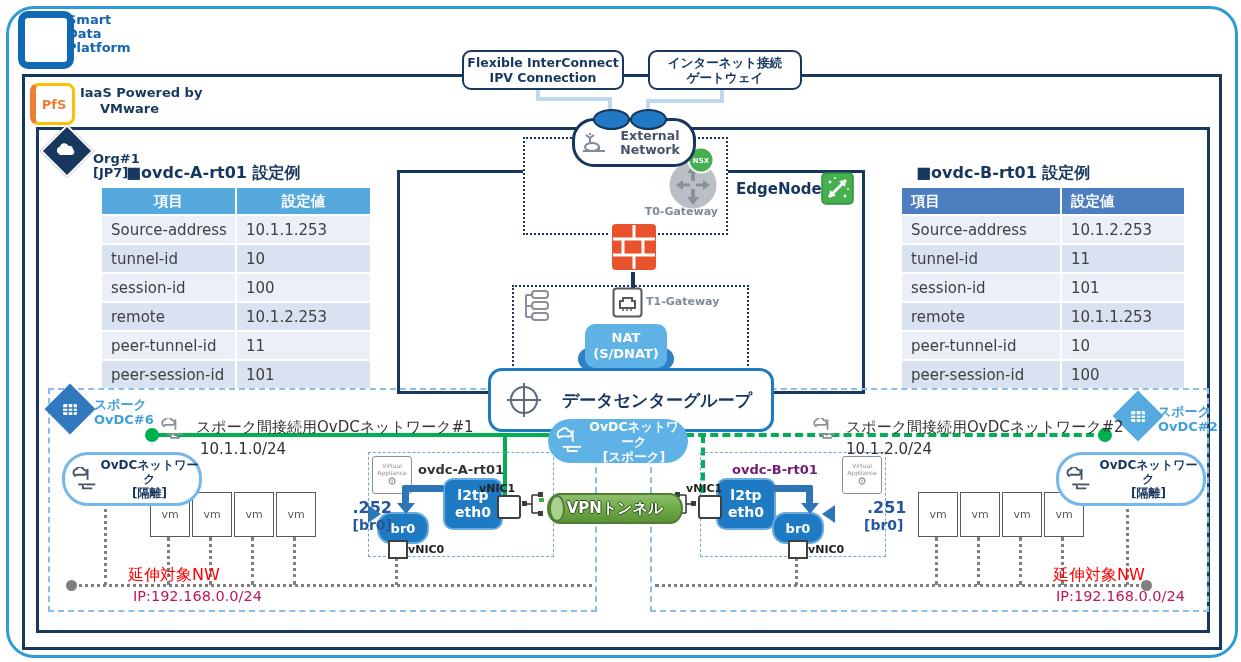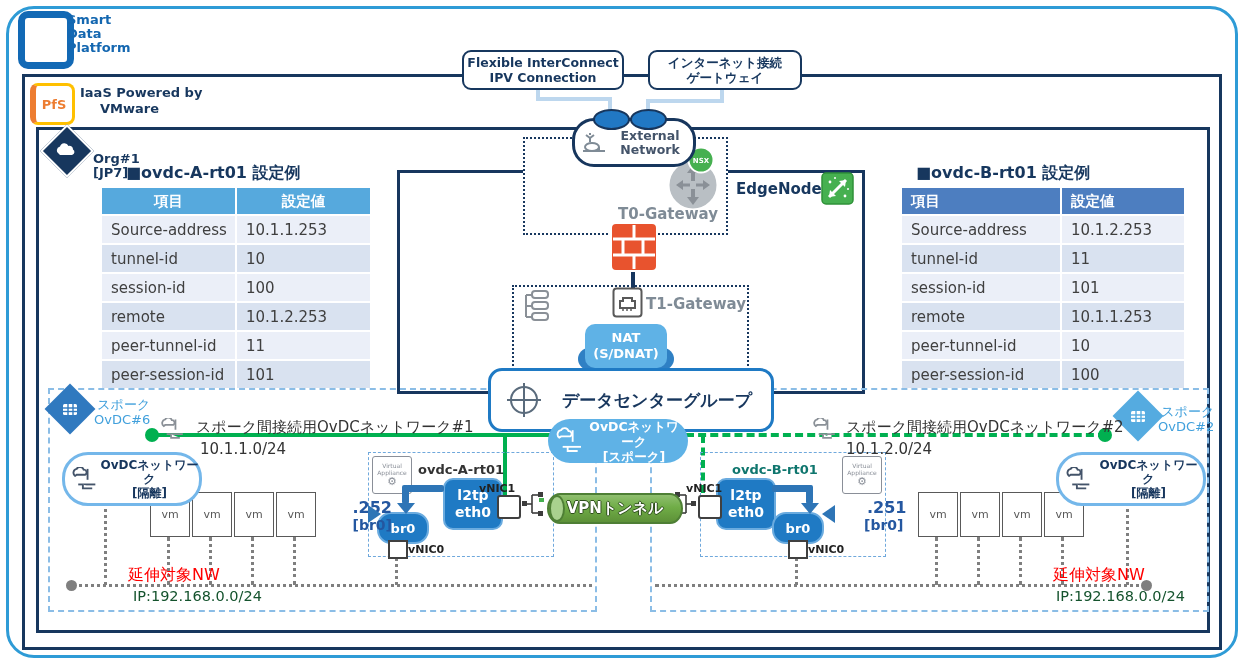--- a/index.html
+++ b/index.html
@@ -18,39 +18,39 @@
   table.cfg th{color:#fff;font-size:14.5px;font-weight:bold;height:24px;}
   table.cfg td{font-size:15px;color:#3f3f3f;height:25px;padding-left:9px;}
   table.cfg tr:nth-child(odd) td{background:#d9e2f0;}
   table.cfg tr:nth-child(even) td{background:#ebeff8;}
   .tblA th{background:#56a9dd;text-align:center;}
   .tblB th{background:#4d7ec0;text-align:left;padding-left:9px;}
   
   .topbox{background:#fff;border:2.5px solid #17375e;border-radius:9px;z-index:5;font-size:12.5px;font-weight:bold;line-height:15px;}
   .lightline{background:#bdd7ee;z-index:2;}
   .dottedbox{border:2.5px dotted #17375e;z-index:2;}
-  .graylabel{color:#7f8b96;font-weight:bold;font-size:15px;z-index:3;}
+  .graylabel{color:#7f8b96;font-weight:bold;font-size:11px;z-index:3;}
   .bluebadge{background:#5fb2e6;color:#fff;font-weight:bold;z-index:6;}
   .blubox{background:#1f7ac4;border:2px solid #6aabdf;border-radius:10px;color:#fff;font-weight:bold;z-index:4;}
   .dashrect{border:2px dashed #8bbde6;z-index:1;}
   .appbox{border:1.5px dashed #6fa8dc;z-index:2;}
   .gdotv{border-left:3px dotted #7f7f7f;z-index:1;}
   .gdoth{border-top:3px dotted #7f7f7f;z-index:1;}
   .vmbox{background:#fff;border:1.5px solid #595959;color:#595959;font-size:11px;z-index:2;}
   .diamond{transform:rotate(45deg);z-index:3;}
-  .spklabel{color:#41a0dc;font-weight:normal;font-size:13px;line-height:15px;z-index:3;text-align:right;}
+  .spklabel{color:#41a0dc;font-weight:bold;font-size:13px;line-height:15px;z-index:3;}
   .ovalnet{background:#fff;border:3px solid #74b7ea;border-radius:26px;z-index:3;display:flex;align-items:center;}
   .ovaltext{font-size:12px;font-weight:bold;color:#17365d;line-height:14px;text-align:center;flex:1;}
   .niclbl{font-size:11px;color:#222;z-index:6;font-weight:bold;}
   .addr{color:#2457a0;font-weight:bold;z-index:5;margin-left:26px;}
   .tri{width:0;height:0;z-index:5;}
   .arrowbar{background:#2e75b6;z-index:4;border-radius:2px;}
   .nicmini{background:#fff;border:2px solid #404040;z-index:5;}
   .redlbl{color:#ff0000;font-size:16px;z-index:3;}
-  .rediplbl{color:#14532d;font-size:14.5px;z-index:3;}
+  .rediplbl{color:#be185d;font-size:14.5px;z-index:3;}
 </style>
 </head>
 <body>
 
 <div id="stage">
 
   <div class="abs frame-outer"></div>
   <div class="abs frame-iaas"></div>
   <div class="abs frame-org"></div>
 
@@ -442,21 +442,21 @@
   <div class="abs addr" style="left:322px;top:498px;width:44px;text-align:right;font-size:16px;">.252</div>
   <div class="abs addr" style="left:320px;top:517px;width:46px;text-align:right;font-size:14px;">[br0]</div>
   <div class="abs tri" style="left:368px;top:505px;border-top:9px solid transparent;border-bottom:9px solid transparent;border-left:13px solid #2e75b6;"></div>
 
   <div class="abs appbox" style="left:700px;top:452px;width:184px;height:103px;"></div>
   <div class="abs col" style="left:842px;top:456px;width:38px;height:36px;border:1.5px solid #8a8f98;border-radius:3px;background:#fff;z-index:3;">
     <div style="font-size:6px;color:#8a8f98;line-height:7px;">Virtual</div>
     <div style="font-size:6px;color:#8a8f98;line-height:7px;">Appliance</div>
     <div style="font-size:11px;color:#8a8f98;line-height:12px;">⚙</div>
   </div>
-  <div class="abs b" style="left:732px;top:462px;font-size:13px;color:#0f766e;z-index:3;">ovdc-B-rt01</div>
+  <div class="abs b" style="left:732px;top:462px;font-size:13px;color:#701a75;z-index:3;">ovdc-B-rt01</div>
   <div class="abs blubox col" style="left:716px;top:478px;width:56px;height:48px;font-size:14px;line-height:17px;">
     <div>l2tp</div>
     <div>eth0</div>
   </div>
   <div class="abs niclbl" style="left:686px;top:482px;">vNIC1</div>
   <div class="abs nicmini" style="left:698px;top:495px;width:20px;height:20px;border-radius:3px;"></div>
   <div class="abs blubox ctr" style="left:772px;top:512px;width:48px;height:28px;border-radius:14px;font-size:13px;">
     <span>br0</span>
   </div>
   <div class="abs nicmini" style="left:788px;top:540px;width:16px;height:15px;"></div>

